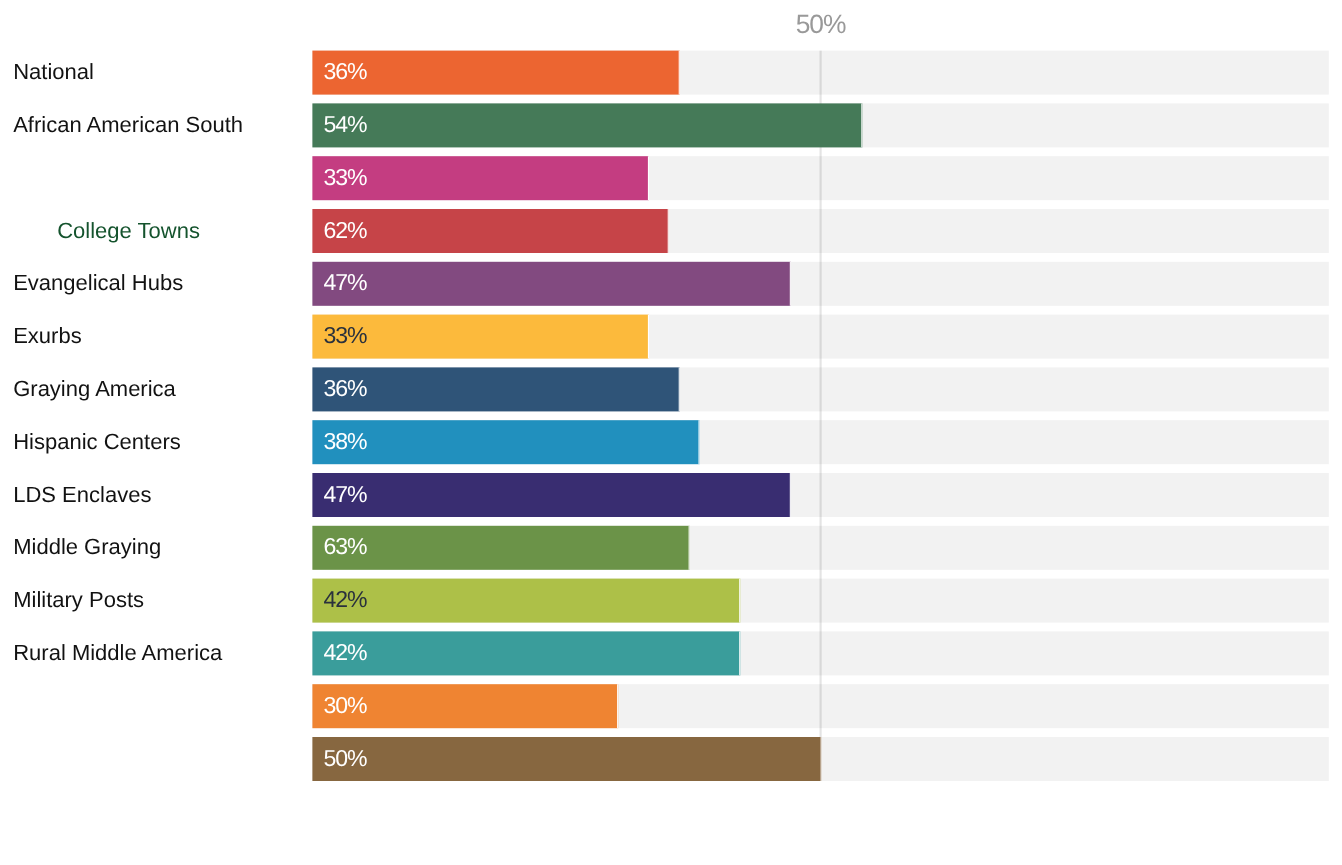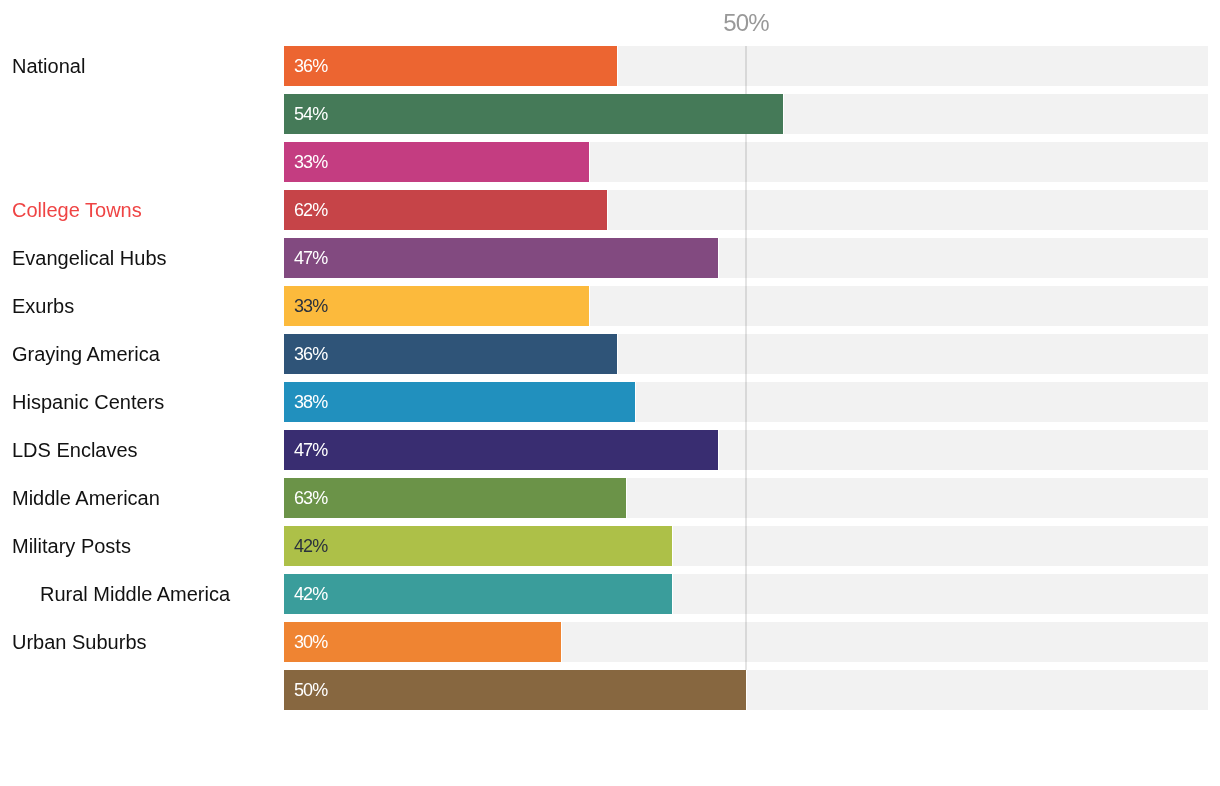--- a/index.html
+++ b/index.html
@@ -31,21 +31,21 @@
     height:40.0px; line-height:40.0px;
     font-size:20px;
     white-space:nowrap;
     will-change:transform;
   }
   .bar-track{ position:absolute; left:284.0px; width:924.0px; height:40.0px; }
   .bar{ position:absolute; left:284.0px; height:40.0px; border-right:1px solid #ffffff; }
   .bar-value-label{
     position:absolute; left:294.0px;
     height:40.0px; line-height:40.0px;
-    font-size:18px;
+    font-size:21px;
     white-space:nowrap;
     letter-spacing:-0.9px;
     will-change:transform;
   }
 
   
   .chart-credit{
     position:absolute; left:10px; top:752px;
     font-size:22px; line-height:22px;
     white-space:nowrap;
@@ -87,38 +87,38 @@
     <div class="bar" style="top: 429.8px; width: 434.28px; background-color: rgb(57, 45, 113);"></div>
     <div class="bar" style="top: 477.8px; width: 341.88px; background-color: rgb(107, 147, 72);"></div>
     <div class="bar" style="top: 525.8px; width: 388.08px; background-color: rgb(173, 192, 72);"></div>
     <div class="bar" style="top: 573.8px; width: 388.08px; background-color: rgb(58, 157, 155);"></div>
     <div class="bar" style="top: 621.8px; width: 277.2px; background-color: rgb(239, 132, 50);"></div>
     <div class="bar" style="top: 669.8px; width: 462px; background-color: rgb(135, 103, 64);"></div>
   </div>
   <div class="layer">
     <div class="category-label" style="top: 45.8px; color: rgb(18, 18, 18);">National</div>
     <div class="bar-value-label" style="top: 45.8px; color: rgb(255, 255, 255);">36%</div>
+    <div class="category-label" style="top: 93.8px; color: rgb(18, 18, 18);">African American South</div>
     <div class="bar-value-label" style="top: 93.8px; color: rgb(255, 255, 255);">54%</div>
     <div class="bar-value-label" style="top: 141.8px; color: rgb(255, 255, 255);">33%</div>
-    <div class="category-label" style="top: 189.8px; color: #ef4444;">College Towns</div>
+    <div class="category-label" style="top: 189.8px; color: #14532d; margin-left: 40px;">College Towns</div>
     <div class="bar-value-label" style="top: 189.8px; color: rgb(255, 255, 255);">62%</div>
     <div class="category-label" style="top: 237.8px; color: rgb(18, 18, 18);">Evangelical Hubs</div>
     <div class="bar-value-label" style="top: 237.8px; color: rgb(255, 255, 255);">47%</div>
     <div class="category-label" style="top: 285.8px; color: rgb(18, 18, 18);">Exurbs</div>
     <div class="bar-value-label" style="top: 285.8px; color: rgb(42, 49, 61);">33%</div>
     <div class="category-label" style="top: 333.8px; color: rgb(18, 18, 18);">Graying America</div>
     <div class="bar-value-label" style="top: 333.8px; color: rgb(255, 255, 255);">36%</div>
     <div class="category-label" style="top: 381.8px; color: rgb(18, 18, 18);">Hispanic Centers</div>
     <div class="bar-value-label" style="top: 381.8px; color: rgb(255, 255, 255);">38%</div>
     <div class="category-label" style="top: 429.8px; color: rgb(18, 18, 18); text-align: right;">LDS Enclaves</div>
     <div class="bar-value-label" style="top: 429.8px; color: rgb(255, 255, 255);">47%</div>
-    <div class="category-label" style="top: 477.8px; color: rgb(18, 18, 18);">Middle American</div>
+    <div class="category-label" style="top: 477.8px; color: rgb(18, 18, 18);">Middle Graying</div>
     <div class="bar-value-label" style="top: 477.8px; color: rgb(255, 255, 255);">63%</div>
     <div class="category-label" style="top: 525.8px; color: rgb(18, 18, 18);">Military Posts</div>
     <div class="bar-value-label" style="top: 525.8px; color: rgb(42, 49, 61);">42%</div>
-    <div class="category-label" style="top: 573.8px; color: rgb(18, 18, 18); margin-left: 28px;">Rural Middle America</div>
+    <div class="category-label" style="top: 573.8px; color: rgb(18, 18, 18);">Rural Middle America</div>
     <div class="bar-value-label" style="top: 573.8px; color: rgb(255, 255, 255);">42%</div>
-    <div class="category-label" style="top: 621.8px; color: rgb(18, 18, 18);">Urban Suburbs</div>
     <div class="bar-value-label" style="top: 621.8px; color: rgb(255, 255, 255);">30%</div>
     <div class="bar-value-label" style="top: 669.8px; color: rgb(255, 255, 255);">50%</div>
     <div class="axis-tick-label" style="left: 746px; top: 10.5px; color: rgb(153, 153, 153);">50%</div>
   </div>
 </div>
 
 </body></html>

